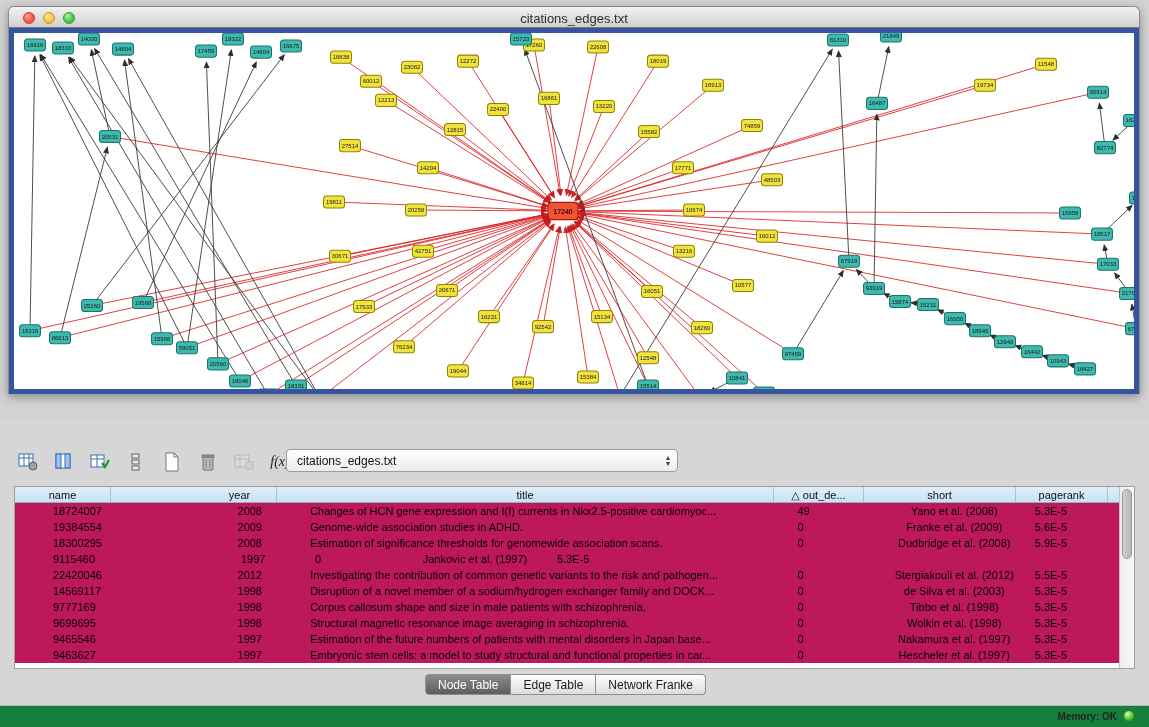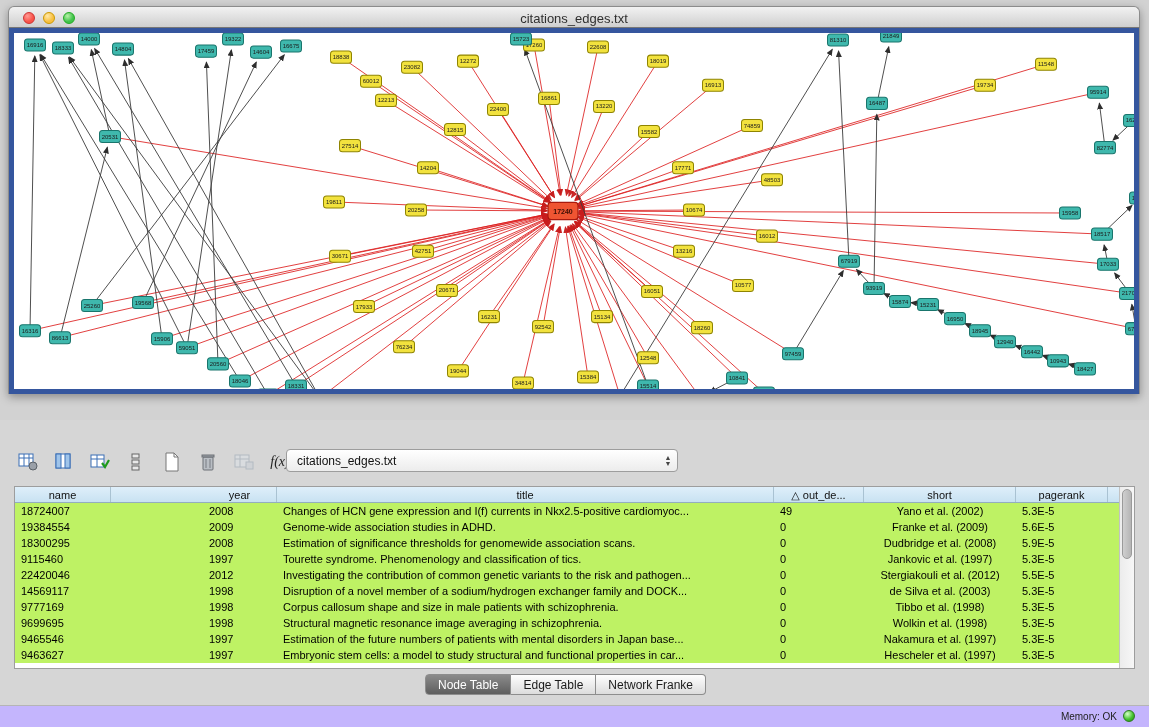--- a/index.html
+++ b/index.html
@@ -56,38 +56,38 @@
     background:#ffffff; border:1px solid #9d9d9d; }
   #grid { position:absolute; left:0; top:0; right:15px; bottom:0; overflow:hidden; }
   #vscroll { position:absolute; right:0; top:0; width:15px; bottom:0;
     background:linear-gradient(90deg,#ececec,#f7f7f7); border-left:1px solid #c2c2c2; }
   #vscroll .thumb { position:absolute; left:2px; top:2px; width:10px; height:70px;
     background:linear-gradient(90deg,#cfcfcf,#b5b5b5); border:1px solid #9a9a9a; border-radius:6px; }
   .hrow { display:flex; height:16px; background:linear-gradient(#dfeffa,#c8e2f2);
     border-bottom:1px solid #93aebf; }
   .hcell { font-size:11px; color:#111; text-align:center; line-height:17px;
     border-right:1px solid #a9c2d2; overflow:hidden; white-space:nowrap; }
-  .brow { display:flex; height:16px; background:#bef264; }
+  .brow { display:flex; height:16px; background:#be185d;padding-left:32px; }
   .bcell { font-size:11px; color:#000; line-height:16px; padding-left:6px;
     overflow:hidden; white-space:nowrap; }
   .c0{width:96px;} .c1{width:92px;margin-top:40px;} .c2{width:74px;} .c3{width:497px;}
   .c4{width:90px;} .c5{width:152px;} .c6{width:92px;}
   .bcell.c5 { text-align:center; padding-left:0; }
 
   
   #tabs { position:absolute; left:0; right:18px; top:254px; display:flex; justify-content:center; }
   .tab { height:21px; padding:0 12px; font-size:12px; line-height:20px; color:#1b1b1b;
     background:linear-gradient(#fefefe,#dcdcdc); border:1px solid #8d8d8d; border-left:none; }
   .tab:first-child { border-left:1px solid #8d8d8d; border-radius:4px 0 0 4px; }
   .tab:last-child { border-radius:0 4px 4px 0; }
   .tab.active { background:linear-gradient(#8b8b8b,#5e5e5e); color:#ffffff; }
 
   
   #statusbar { position:absolute; left:0; bottom:0; width:1149px; height:22px;
-    border-top:1px solid #b5b5b5; background:#c4b5fd; }
+    border-top:1px solid #b5b5b5; background:#15803d;font-weight:bold; }
   #mem-label { position:absolute; right:32px; top:5px; font-size:10px; color:#222; }
   #mem-orb { position:absolute; right:14px; top:4px; width:12px; height:12px; border-radius:50%;
     background:radial-gradient(circle at 35% 30%, #d6ffc9, #47c431 55%, #1d8a12); border:1px solid #2c7a1f; }
 </style>
 </head>
 <body>
 
 <div id="net-window">
   <div id="titlebar">
     <span class="tl red"></span>
@@ -665,21 +665,21 @@
           <div class="hcell c4">△ out_de...</div>
           <div class="hcell c5">short</div>
           <div class="hcell c6">pagerank</div>
         </div>
         <div class="brow">
           <div class="bcell c0">18724007</div>
           <div class="bcell c1">1</div>
           <div class="bcell c2">2008</div>
           <div class="bcell c3">Changes of HCN gene expression and I(f) currents in Nkx2.5-positive cardiomyoc...</div>
           <div class="bcell c4">49</div>
-          <div class="bcell c5">Yano et al. (2002)</div>
+          <div class="bcell c5">Yano et al. (2008)</div>
           <div class="bcell c6">5.3E-5</div>
         </div>
         <div class="brow">
           <div class="bcell c0">19384554</div>
           <div class="bcell c1">6</div>
           <div class="bcell c2">2009</div>
           <div class="bcell c3">Genome-wide association studies in ADHD.</div>
           <div class="bcell c4">0</div>
           <div class="bcell c5">Franke et al. (2009)</div>
           <div class="bcell c6">5.6E-5</div>
@@ -690,21 +690,20 @@
           <div class="bcell c2">2008</div>
           <div class="bcell c3">Estimation of significance thresholds for genomewide association scans.</div>
           <div class="bcell c4">0</div>
           <div class="bcell c5">Dudbridge et al. (2008)</div>
           <div class="bcell c6">5.9E-5</div>
         </div>
         <div class="brow">
           <div class="bcell c0">9115460</div>
           <div class="bcell c1">2</div>
           <div class="bcell c2">1997</div>
-          <div class="bcell c3">Tourette syndrome. Phenomenology and classification of tics.</div>
           <div class="bcell c4">0</div>
           <div class="bcell c5">Jankovic et al. (1997)</div>
           <div class="bcell c6">5.3E-5</div>
         </div>
         <div class="brow">
           <div class="bcell c0">22420046</div>
           <div class="bcell c1">2</div>
           <div class="bcell c2">2012</div>
           <div class="bcell c3">Investigating the contribution of common genetic variants to the risk and pathogen...</div>
           <div class="bcell c4">0</div>

